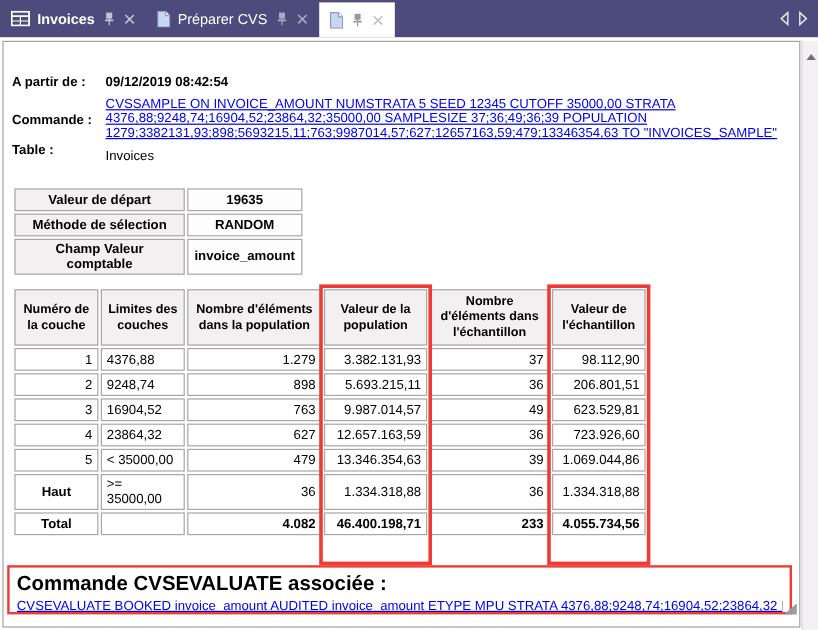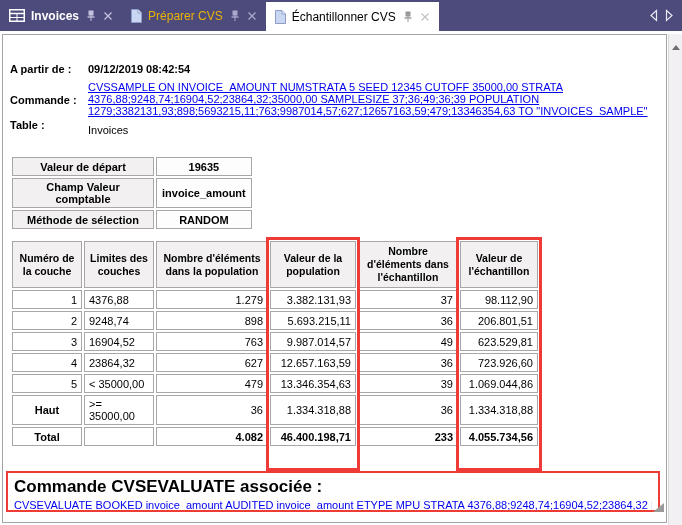--- a/index.html
+++ b/index.html
@@ -10,21 +10,21 @@
     color:#000;
   }
   
   .tabbar {
     position:absolute; left:0; top:0; width:682px; height:31px;
     background:#4c4b7c; display:flex; align-items:stretch;
   }
   .tab { display:flex; align-items:center; gap:6px; padding:0 9px; cursor:pointer; }
   .tab .tab-label { font-size:12px; white-space:nowrap; }
   .tab.t-invoices .tab-label { color:#ffffff; font-weight:bold; }
-  .tab.t-preparer .tab-label { color:#eab308; }
+  .tab.t-preparer .tab-label { color:#ffffff; }
   .tab.active { background:#ffffff; margin-top:2px; }
   .tab.active .tab-label { color:#000000; }
   .tab-nav { margin-left:auto; display:flex; align-items:center; gap:7px; padding-right:8px; }
   .tab-nav svg { display:block; cursor:pointer; }
   .ticon { display:block; flex:none; }
   
   .content {
     position:absolute; left:2px; top:34px; width:665px; height:489px;
     background:#fff; border:1px solid #a3a3a3; overflow:hidden; font-size:11px;
   }
@@ -114,21 +114,20 @@
     <svg class="ticon" width="10" height="10" viewBox="0 0 10 10">
       <path d="M1.5 1.5 L8.5 8.5 M8.5 1.5 L1.5 8.5" stroke="#aba9cb" stroke-width="1.3"></path>
     </svg>
   </div>
 
   <div class="tab active">
     <svg class="ticon" width="11" height="14" viewBox="0 0 11 14">
       <path d="M0.5 0.5 H7 L10.5 4 V13.5 H0.5 Z" fill="#c9d7f3" stroke="#8e9cc8"></path>
       <path d="M7 0.5 V4 H10.5" fill="#eef2fb" stroke="#8e9cc8"></path>
     </svg>
-    <span class="tab-label">Échantillonner CVS</span>
     <svg class="ticon" width="12" height="12" viewBox="0 0 12 12">
       <g stroke="#9a9a9a" fill="#9a9a9a">
           <rect x="4" y="1" width="4" height="4"></rect>
           <line x1="2.5" y1="7" x2="9.5" y2="7" stroke-width="1.4"></line>
           <line x1="6" y1="5" x2="6" y2="11"></line>
         </g>
     </svg>
     <svg class="ticon" width="10" height="10" viewBox="0 0 10 10">
       <path d="M1.5 1.5 L8.5 8.5 M8.5 1.5 L1.5 8.5" stroke="#c2c2c2" stroke-width="1.3"></path>
     </svg>
@@ -163,26 +162,26 @@
     <colgroup>
         <col style="width:142px">
         <col style="width:86px">
       </colgroup>
     <tbody id="params-body">
         <tr>
           <td class="plabel">Valeur de départ</td>
           <td class="pvalue">19635</td>
         </tr>
         <tr>
+          <td class="plabel">Méthode de sélection</td>
+          <td class="pvalue">RANDOM</td>
+        </tr>
+        <tr>
           <td class="plabel">Champ Valeur comptable</td>
           <td class="pvalue">invoice_amount</td>
-        </tr>
-        <tr>
-          <td class="plabel">Méthode de sélection</td>
-          <td class="pvalue">RANDOM</td>
         </tr>
       </tbody>
   </table>
 
   <table class="strata" id="strata-table">
     <colgroup>
       <col style="width:70px">
         <col style="width:70px">
         <col style="width:112px">
       <col style="width:86px">

